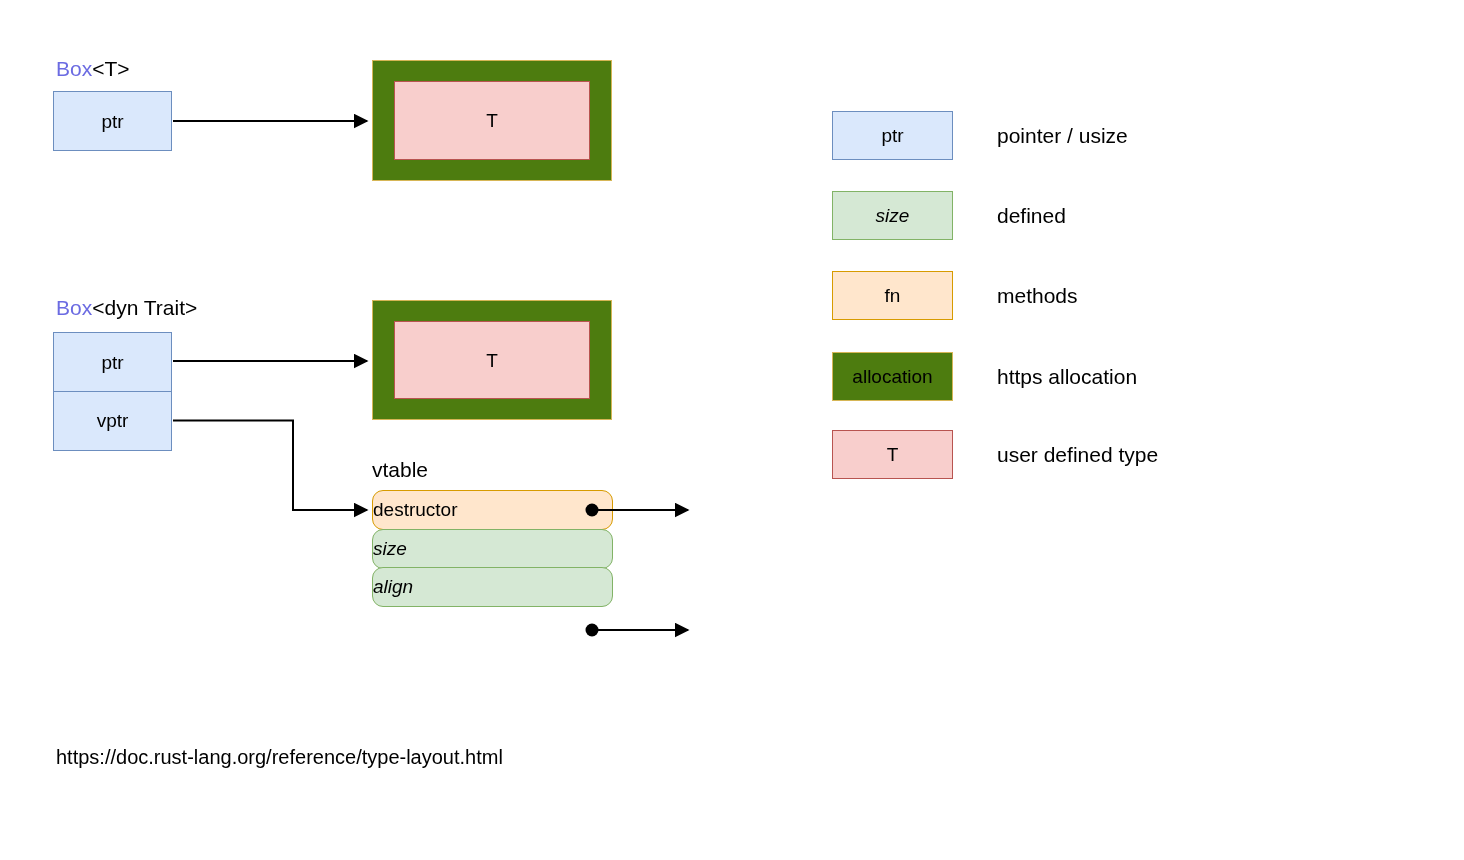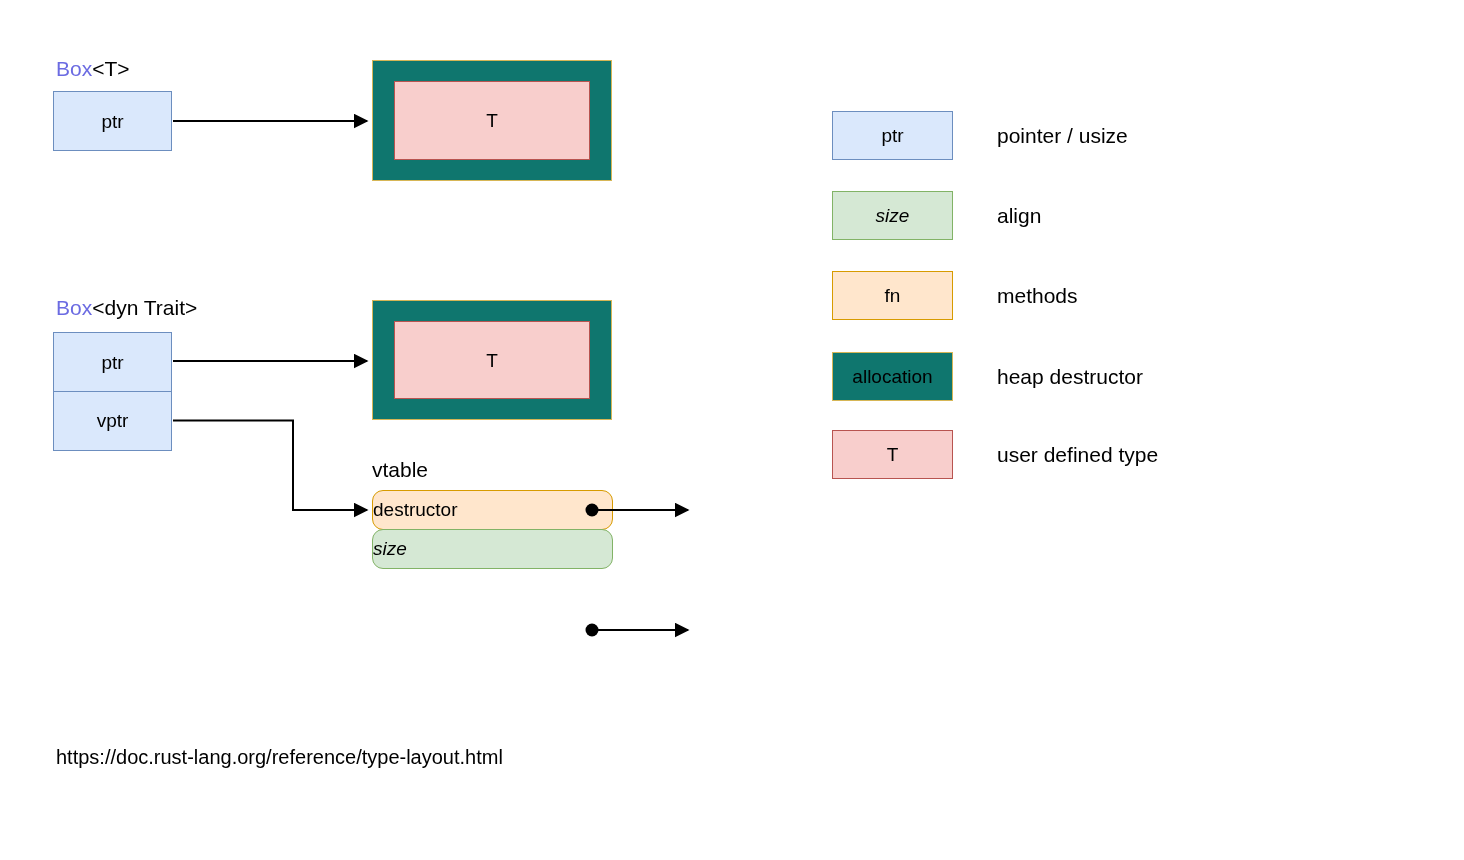--- a/index.html
+++ b/index.html
@@ -17,21 +17,21 @@
     box-sizing: border-box;
     display: flex;
     align-items: center;
     justify-content: center;
     font-size: 19px;
     line-height: 1;
   }
   .blue   { background: #dae8fc; border: 1.5px solid #6c8ebf; }
   .green  { background: #d5e8d4; border: 1.5px solid #82b366; font-style: italic; }
   .orange { background: #ffe6cc; border: 1.5px solid #d79b00; }
-  .yellow { background: #0f766e; border: 1.5px solid #d6b656; }
+  .yellow { background: #4d7c0f; border: 1.5px solid #d6b656; }
   .red    { background: #f8cecc; border: 1.5px solid #b85450; }
 
   .group-title {
     position: absolute;
     font-size: 21px;
     line-height: 24px;
     white-space: nowrap;
   }
   .group-title .kw { color: #6b6be2; }
 
@@ -129,48 +129,51 @@
 
   <div class="vtable-title">vtable</div>
 
   <div class="vtable">
     <div class="vtable-row orange">
       <span>destructor</span>
     </div>
     <div class="vtable-row green">
       <span>size</span>
     </div>
+    <div class="vtable-row green">
+      <span>align</span>
+    </div>
   </div>
 
   <div class="legend-item" style="top:111px;">
     <div class="legend-swatch blue">
       <span>ptr</span>
     </div>
     <div class="legend-desc">pointer / usize</div>
   </div>
 
   <div class="legend-item" style="top:191px;">
     <div class="legend-swatch green">
       <span>size</span>
     </div>
-    <div class="legend-desc">align</div>
+    <div class="legend-desc">defined</div>
   </div>
 
   <div class="legend-item" style="top:271px;">
     <div class="legend-swatch orange">
       <span>fn</span>
     </div>
     <div class="legend-desc">methods</div>
   </div>
 
   <div class="legend-item" style="top:352px;">
     <div class="legend-swatch yellow">
       <span>allocation</span>
     </div>
-    <div class="legend-desc">heap destructor</div>
+    <div class="legend-desc">https allocation</div>
   </div>
 
   <div class="legend-item" style="top:430px;">
     <div class="legend-swatch red">
       <span>T</span>
     </div>
     <div class="legend-desc">user defined type</div>
   </div>
 
   <div class="footer-url">https://doc.rust-lang.org/reference/type-layout.html</div>

